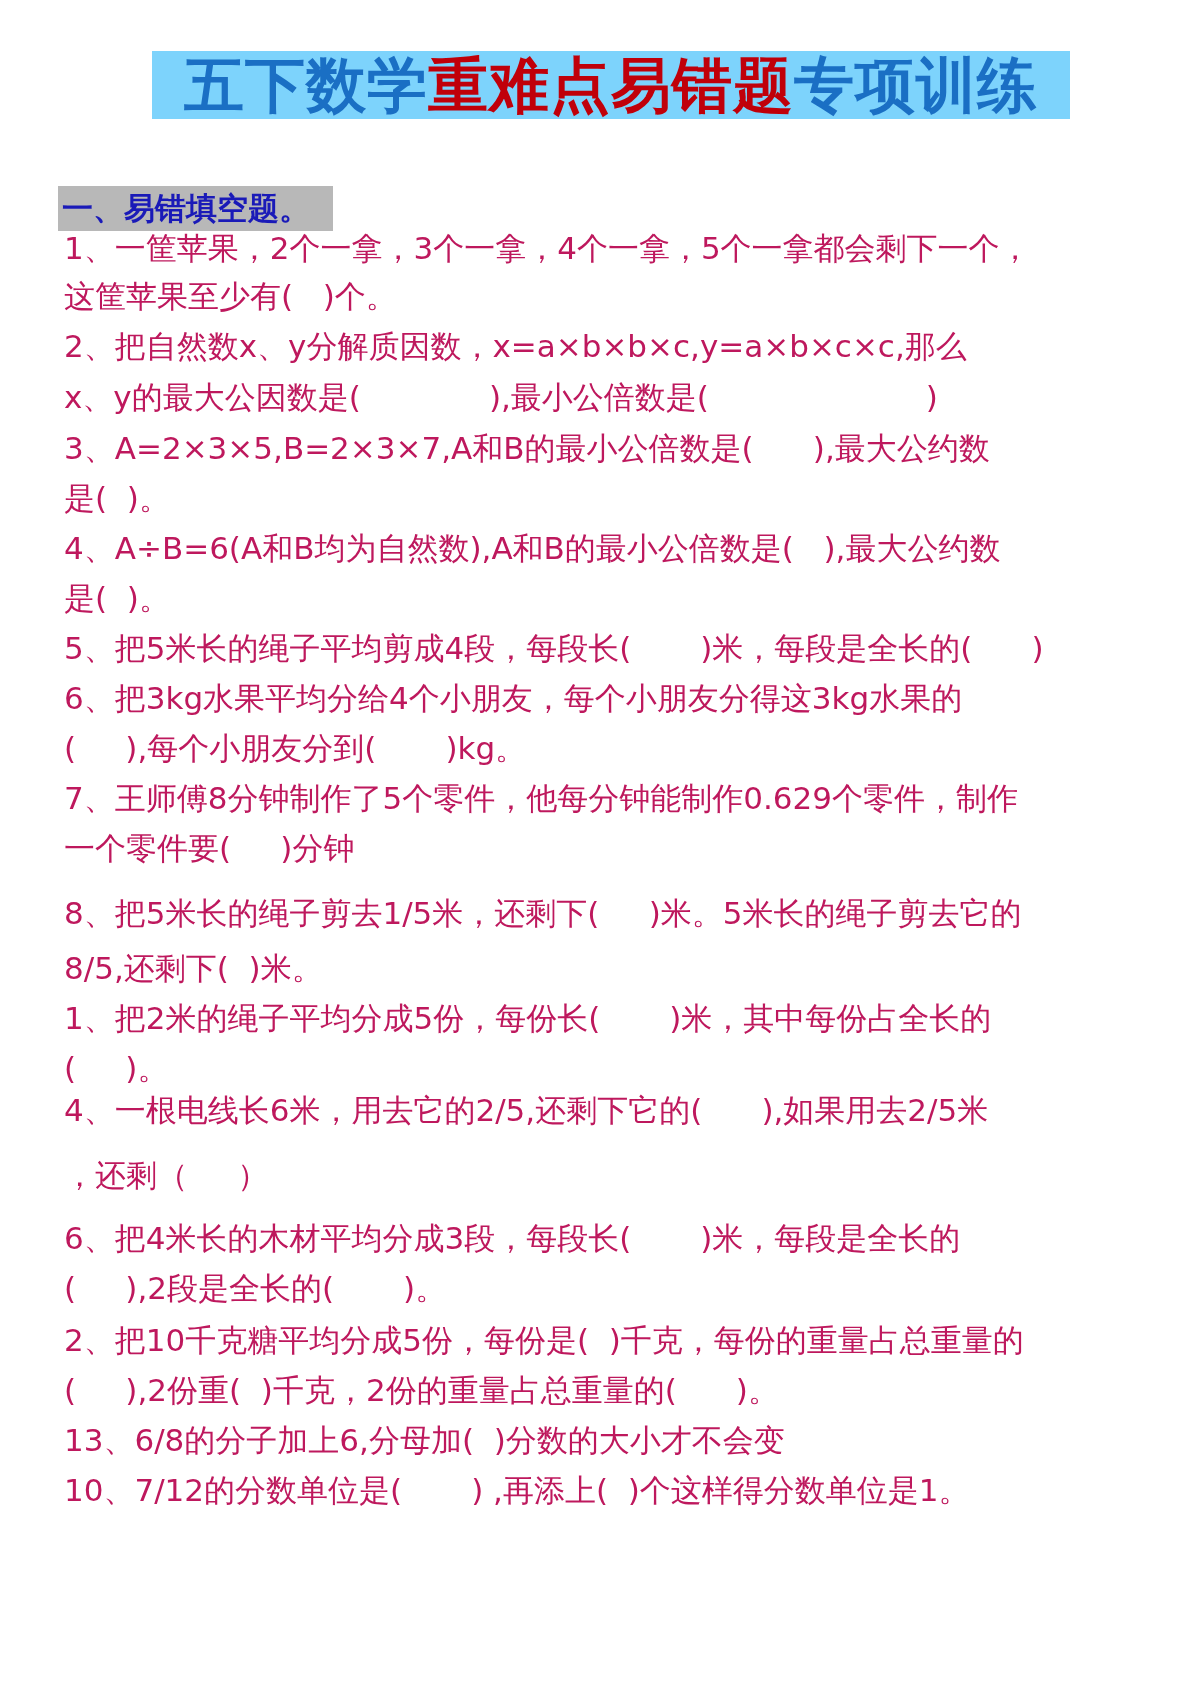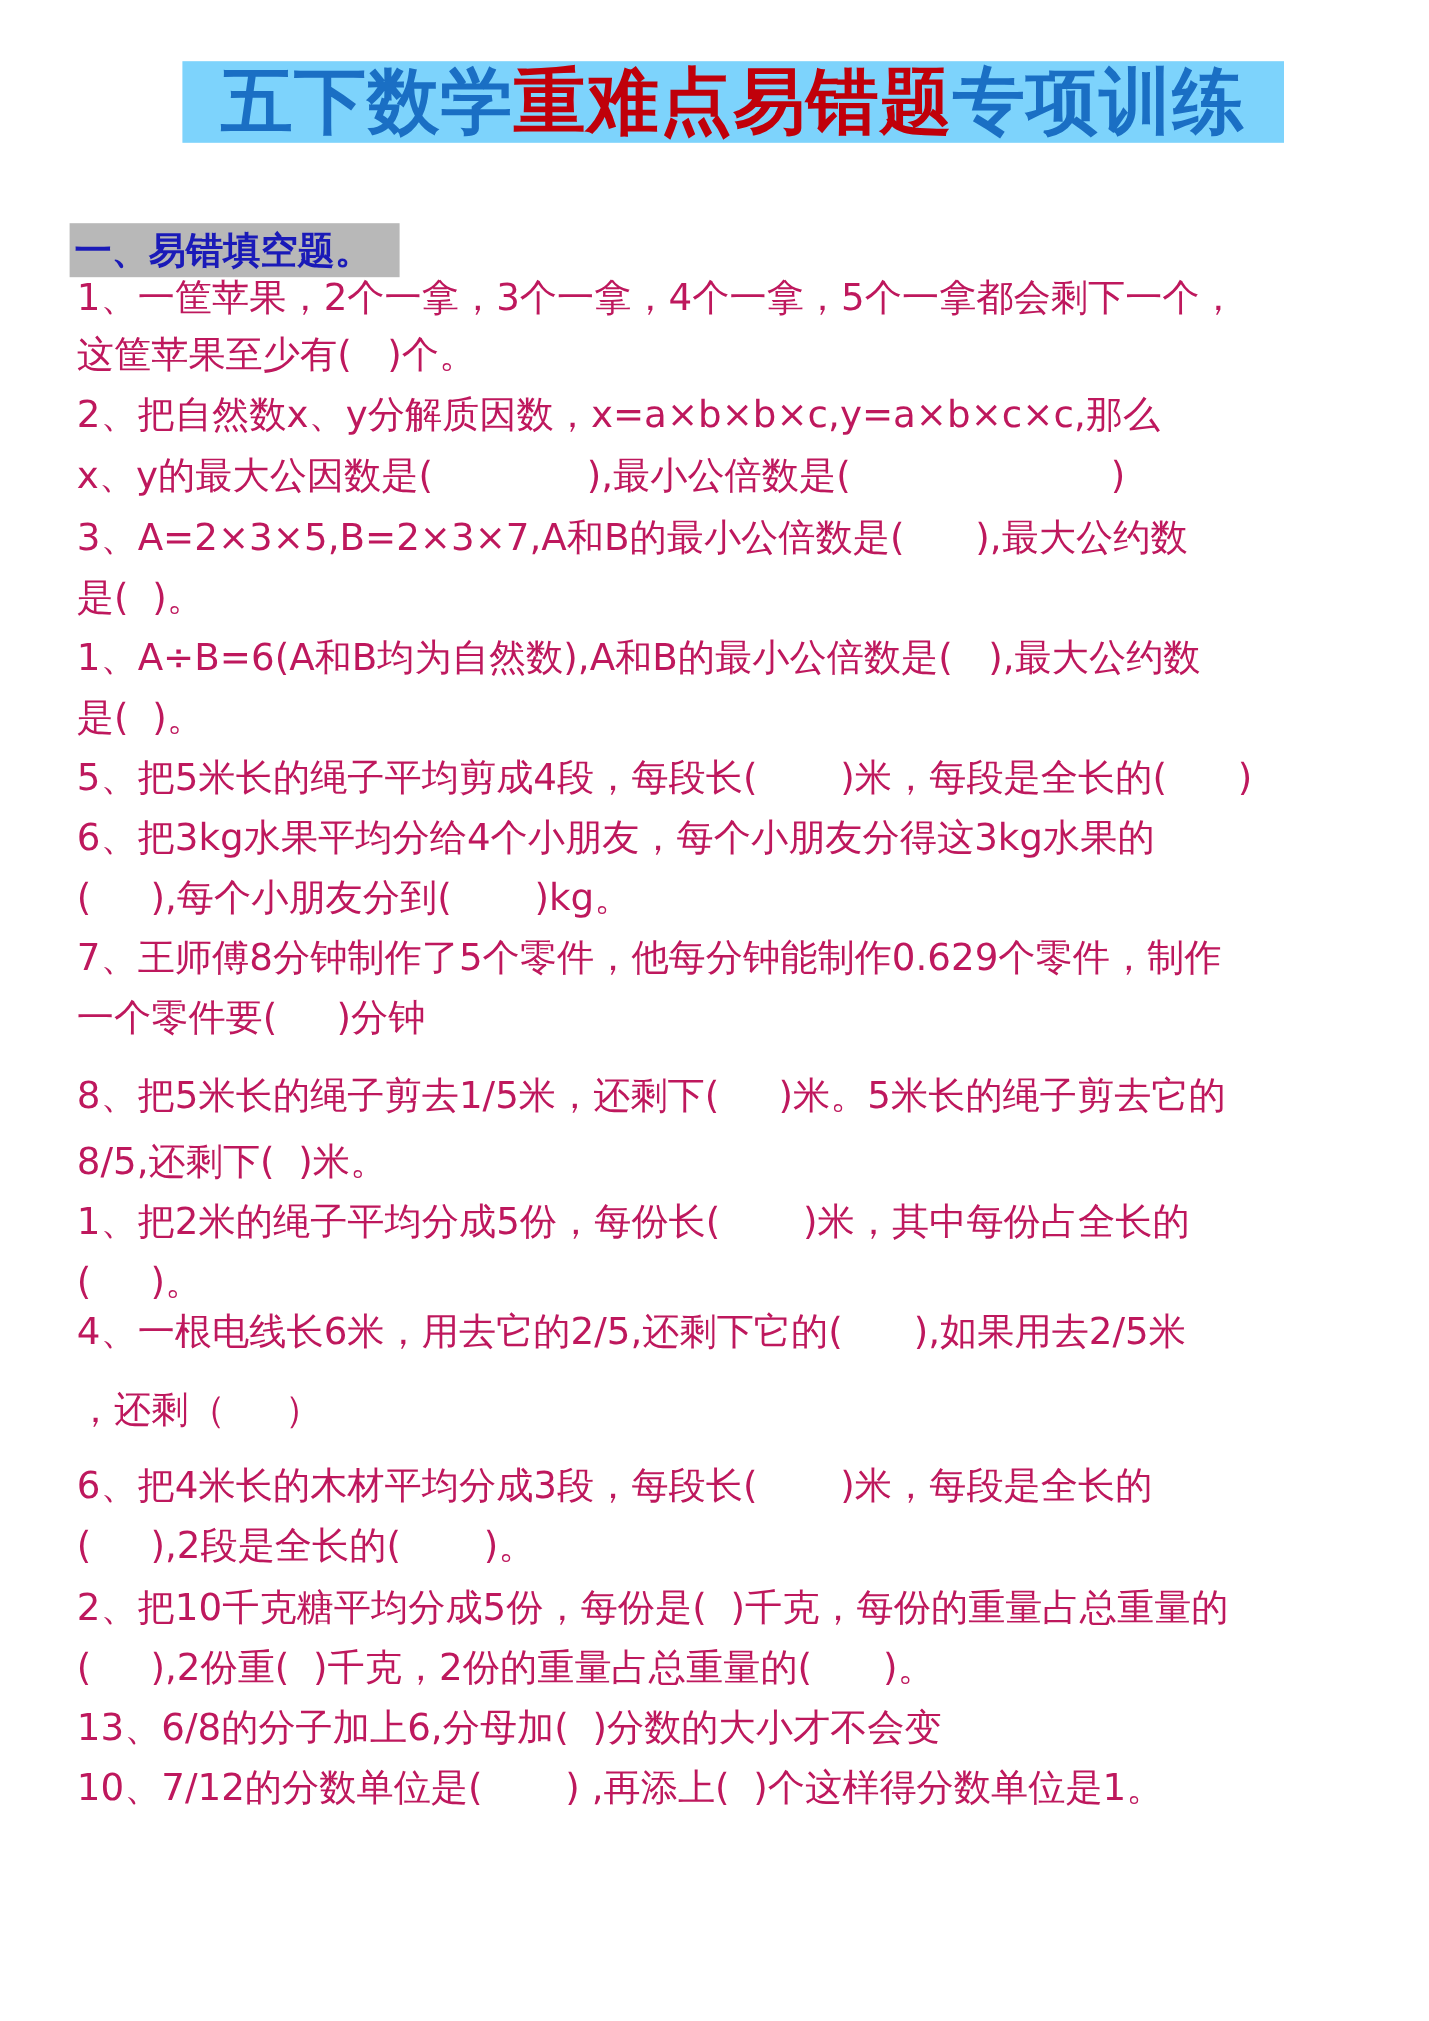--- a/index.html
+++ b/index.html
@@ -44,21 +44,21 @@
 <div class="section-head">
   <span>一、易错填空题。</span>
 </div>
 
 <div class="line" style="top:228px">1、一筐苹果，2个一拿，3个一拿，4个一拿，5个一拿都会剩下一个，</div>
 <div class="line" style="top:276px">这筐苹果至少有(   )个。</div>
 <div class="line" style="top:326px">2、把自然数x、y分解质因数，x=a×b×b×c,y=a×b×c×c,那么</div>
 <div class="line" style="top:377px">x、y的最大公因数是(             ),最小公倍数是(                      )</div>
 <div class="line" style="top:428px">3、A=2×3×5,B=2×3×7,A和B的最小公倍数是(      ),最大公约数</div>
 <div class="line" style="top:478px">是(  )。</div>
-<div class="line" style="top:528px">1、A÷B=6(A和B均为自然数),A和B的最小公倍数是(   ),最大公约数</div>
+<div class="line" style="top:528px">4、A÷B=6(A和B均为自然数),A和B的最小公倍数是(   ),最大公约数</div>
 <div class="line" style="top:578px">是(  )。</div>
 <div class="line" style="top:628px">5、把5米长的绳子平均剪成4段，每段长(       )米，每段是全长的(      )</div>
 <div class="line" style="top:678px">6、把3kg水果平均分给4个小朋友，每个小朋友分得这3kg水果的</div>
 <div class="line" style="top:728px">(     ),每个小朋友分到(       )kg。</div>
 <div class="line" style="top:778px">7、王师傅8分钟制作了5个零件，他每分钟能制作0.629个零件，制作</div>
 <div class="line" style="top:828px">一个零件要(     )分钟</div>
 <div class="line" style="top:893px">8、把5米长的绳子剪去1/5米，还剩下(     )米。5米长的绳子剪去它的</div>
 <div class="line" style="top:948px">8/5,还剩下(  )米。</div>
 <div class="line" style="top:998px">1、把2米的绳子平均分成5份，每份长(       )米，其中每份占全长的</div>
 <div class="line" style="top:1048px">(     )。</div>

